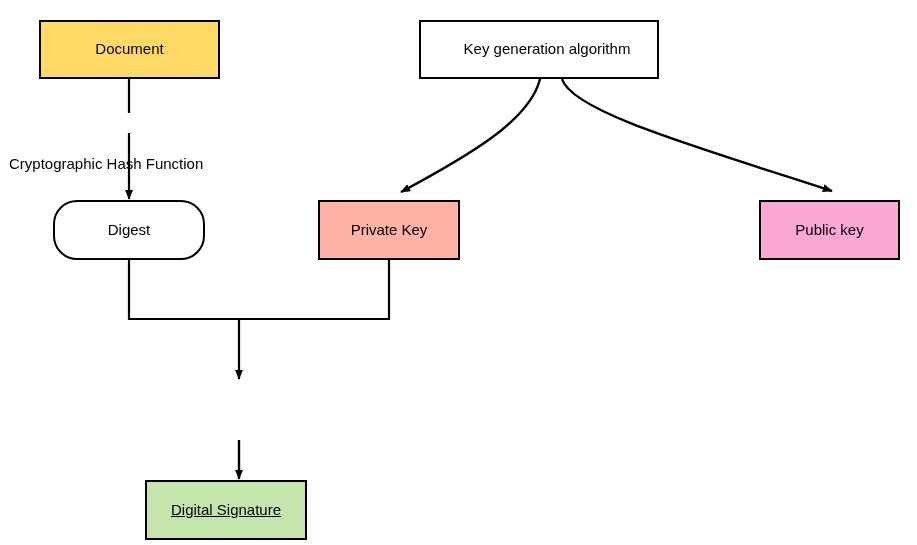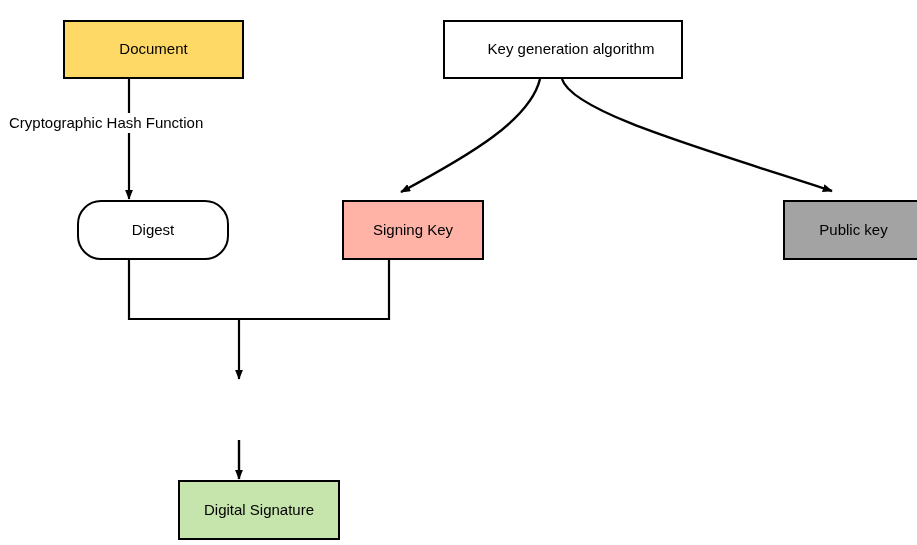--- a/index.html
+++ b/index.html
@@ -33,38 +33,38 @@
     border: 2px solid #000000;
     background: #ffffff;
     display: flex;
     align-items: center;
     justify-content: center;
     font-family: "Liberation Sans", sans-serif;
     font-size: 15px;
     color: #000000;
     line-height: 1.1;
     white-space: nowrap;
-    margin-left: 24px;
   }
   .edge-label {
     position: absolute;
     font-family: "Liberation Sans", sans-serif;
     font-size: 15px;
     color: #000000;
     white-space: nowrap;
     background: transparent;
+    margin-top: 41px;
   }
   
   #node-document      { left: 39px;  top: 20px;  width: 181px; height: 59px; }
   #node-keygen        { left: 419px; top: 20px;  width: 240px; height: 59px; padding-left: 16px; }
   #node-digest        { left: 53px;  top: 200px; width: 152px; height: 60px; border-radius: 24px; }
   #node-privatekey    { left: 318px; top: 200px; width: 142px; height: 60px; }
   #node-publickey     { left: 759px; top: 200px; width: 141px; height: 60px; }
   #node-signing       { left: 158px; top: 380px; width: 162px; height: 60px; }
-  #node-digitalsig    { left: 154px; top: 480px; width: 162px; height: 60px; }
+  #node-digitalsig    { left: 145px; top: 480px; width: 162px; height: 60px; text-decoration: underline; }
   #label-hash         { left: 9px;   top: 114px; }
 </style>
 </head>
 <body>
 
 <div id="diagram-root">
 
   <svg id="edge-layer" width="917" height="545" viewBox="0 0 917 545" xmlns="http://www.w3.org/2000/svg">
     <defs>
       <marker id="arrowhead" markerWidth="10" markerHeight="8" refX="9.2" refY="4" orient="auto" markerUnits="userSpaceOnUse">
@@ -106,24 +106,24 @@
 
   <div class="node" id="node-keygen" style="background:#ffffff">
     <span>Key generation algorithm</span>
   </div>
 
   <div class="node" id="node-digest" style="background:#ffffff">
     <span>Digest</span>
   </div>
 
   <div class="node" id="node-privatekey" style="background:#ffb3a7">
-    <span>Signing Key</span>
+    <span>Private Key</span>
   </div>
 
-  <div class="node" id="node-publickey" style="background:#a3a3a3">
+  <div class="node" id="node-publickey" style="background:#f9a8d4">
     <span>Public key</span>
   </div>
 
 
   <div class="node" id="node-digitalsig" style="background:#c5e5ac">
     <span>Digital Signature</span>
   </div>
 
   <div class="edge-label" id="label-hash">Cryptographic Hash Function</div>
 

